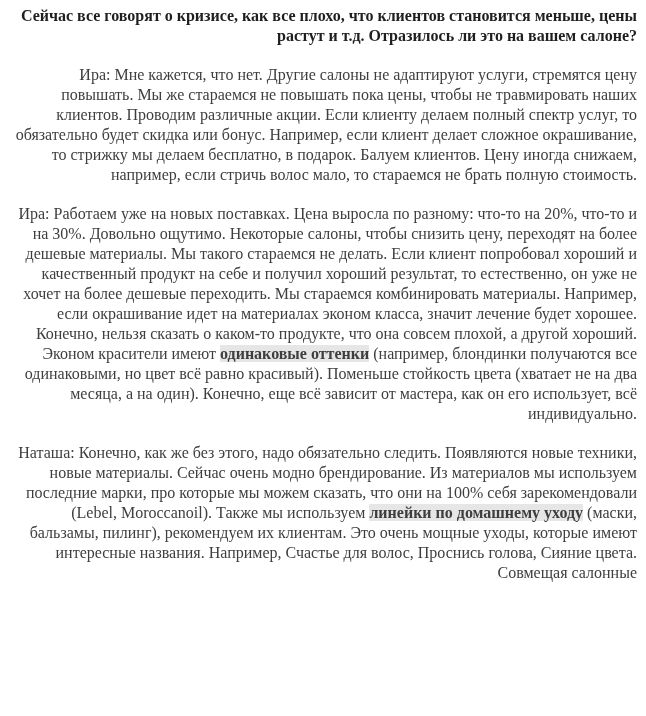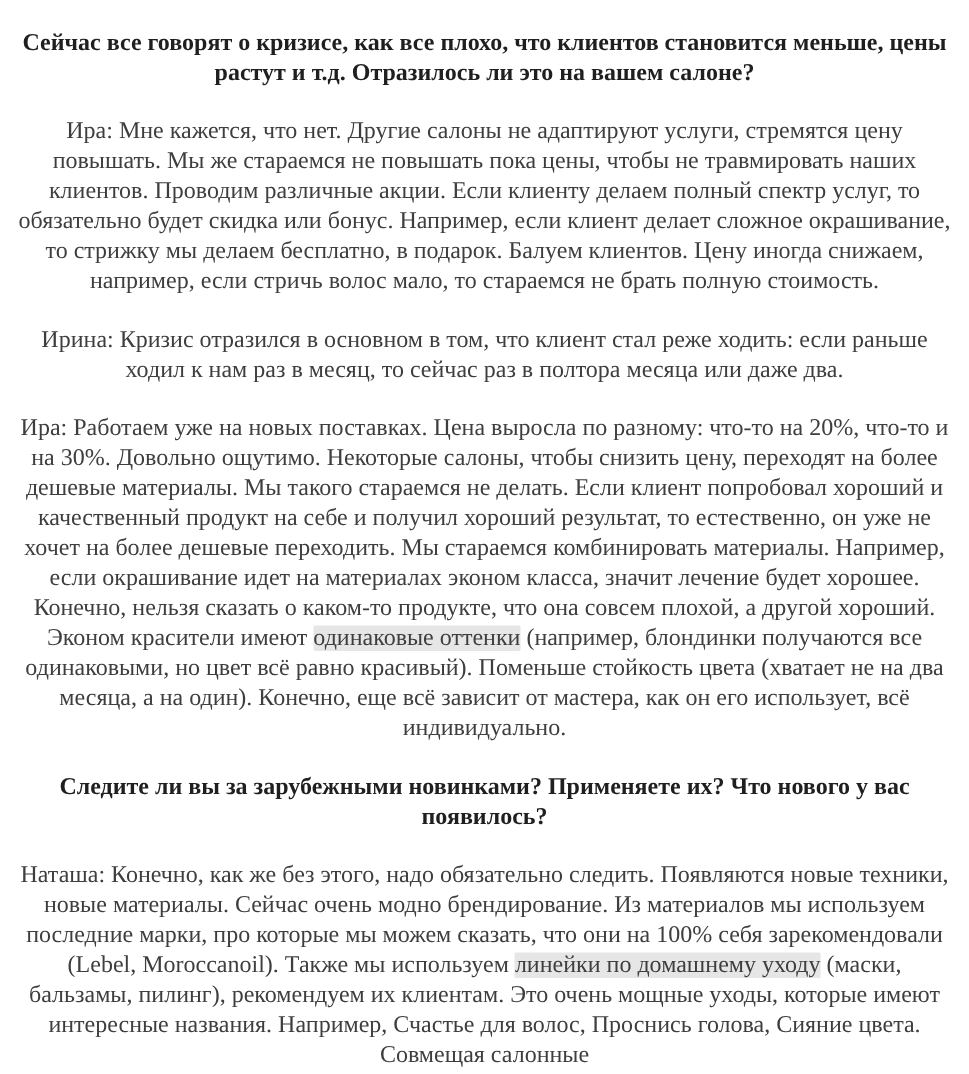--- a/index.html
+++ b/index.html
@@ -6,53 +6,52 @@
   html, body {
     margin: 0;
     padding: 0;
     background: #ffffff;
   }
   .page {
     width: 646px;
     height: 716px;
     overflow: hidden;
     background: #ffffff;
-    padding: 19px 9px 0 9px;
+    padding: 6px 9px 0 9px;
     font-family: "Liberation Serif", "DejaVu Serif", serif;
     font-size: 16px;
     line-height: 20px;
     color: #3e3e3e;
-    text-align: center;
+    text-align: right;
   }
   .page h2 {
     font-size: 16px;
     line-height: 20px;
     font-weight: bold;
     color: #1f1f1f;
     margin: 0 0 19px 0;
   }
   .page p {
     margin: 0 0 19px 0;
   }
   .hl {
     background: #e6e6e6;
     border-radius: 1px;
+    font-weight: bold;
   }
 </style>
 </head>
 <body>
 
 <div class="page">
 
   <h2>Сейчас все говорят о кризисе, как все плохо, что клиентов становится меньше, цены растут и т.д. Отразилось ли это на вашем салоне?</h2>
 
   <p>Ира: Мне кажется, что нет. Другие салоны не адаптируют услуги, стремятся цену повышать. Мы же стараемся не повышать пока цены, чтобы не травмировать наших клиентов. Проводим различные акции. Если клиенту делаем полный спектр услуг, то обязательно будет скидка или бонус. Например, если клиент делает сложное окрашивание, то стрижку мы делаем бесплатно, в подарок. Балуем клиентов. Цену иногда снижаем, например, если стричь волос мало, то стараемся не брать полную стоимость.</p>
 
-  <p>Ирина: Кризис отразился в основном в том, что клиент стал реже ходить: если раньше ходил к нам раз в месяц, то сейчас раз в полтора месяца или даже два.</p>
 
 
   <p><span>Ира: Работаем уже на новых поставках. Цена выросла по разному: что-то на 20%, что-то и на 30%. Довольно ощутимо. Некоторые салоны, чтобы снизить цену, переходят на более дешевые материалы. Мы такого стараемся не делать. Если клиент попробовал хороший и качественный продукт на себе и получил хороший результат, то естественно, он уже не хочет на более дешевые переходить. Мы стараемся комбинировать материалы. Например, если окрашивание идет на материалах эконом класса, значит лечение будет хорошее. Конечно, нельзя сказать о каком-то продукте, что она совсем плохой, а другой хороший. Эконом красители имеют </span><span class="hl">одинаковые оттенки</span><span> (например, блондинки получаются все одинаковыми, но цвет всё равно красивый). Поменьше стойкость цвета (хватает не на два месяца, а на один). Конечно, еще всё зависит от мастера, как он его использует, всё индивидуально.</span></p>
 
-  <h2>Следите ли вы за зарубежными новинками? Применяете их? Что нового у вас появилось?</h2>
 
   <p><span>Наташа: Конечно, как же без этого, надо обязательно следить. Появляются новые техники, новые материалы. Сейчас очень модно брендирование. Из материалов мы используем последние марки, про которые мы можем сказать, что они на 100% себя зарекомендовали (Lebel, Moroccanoil). Также мы используем </span><span class="hl">линейки по домашнему уходу</span><span> (маски, бальзамы, пилинг), рекомендуем их клиентам. Это очень мощные уходы, которые имеют интересные названия. Например, Счастье для волос, Проснись голова, Сияние цвета. Совмещая салонные</span></p>
 
 </div>
 
 </body></html>

